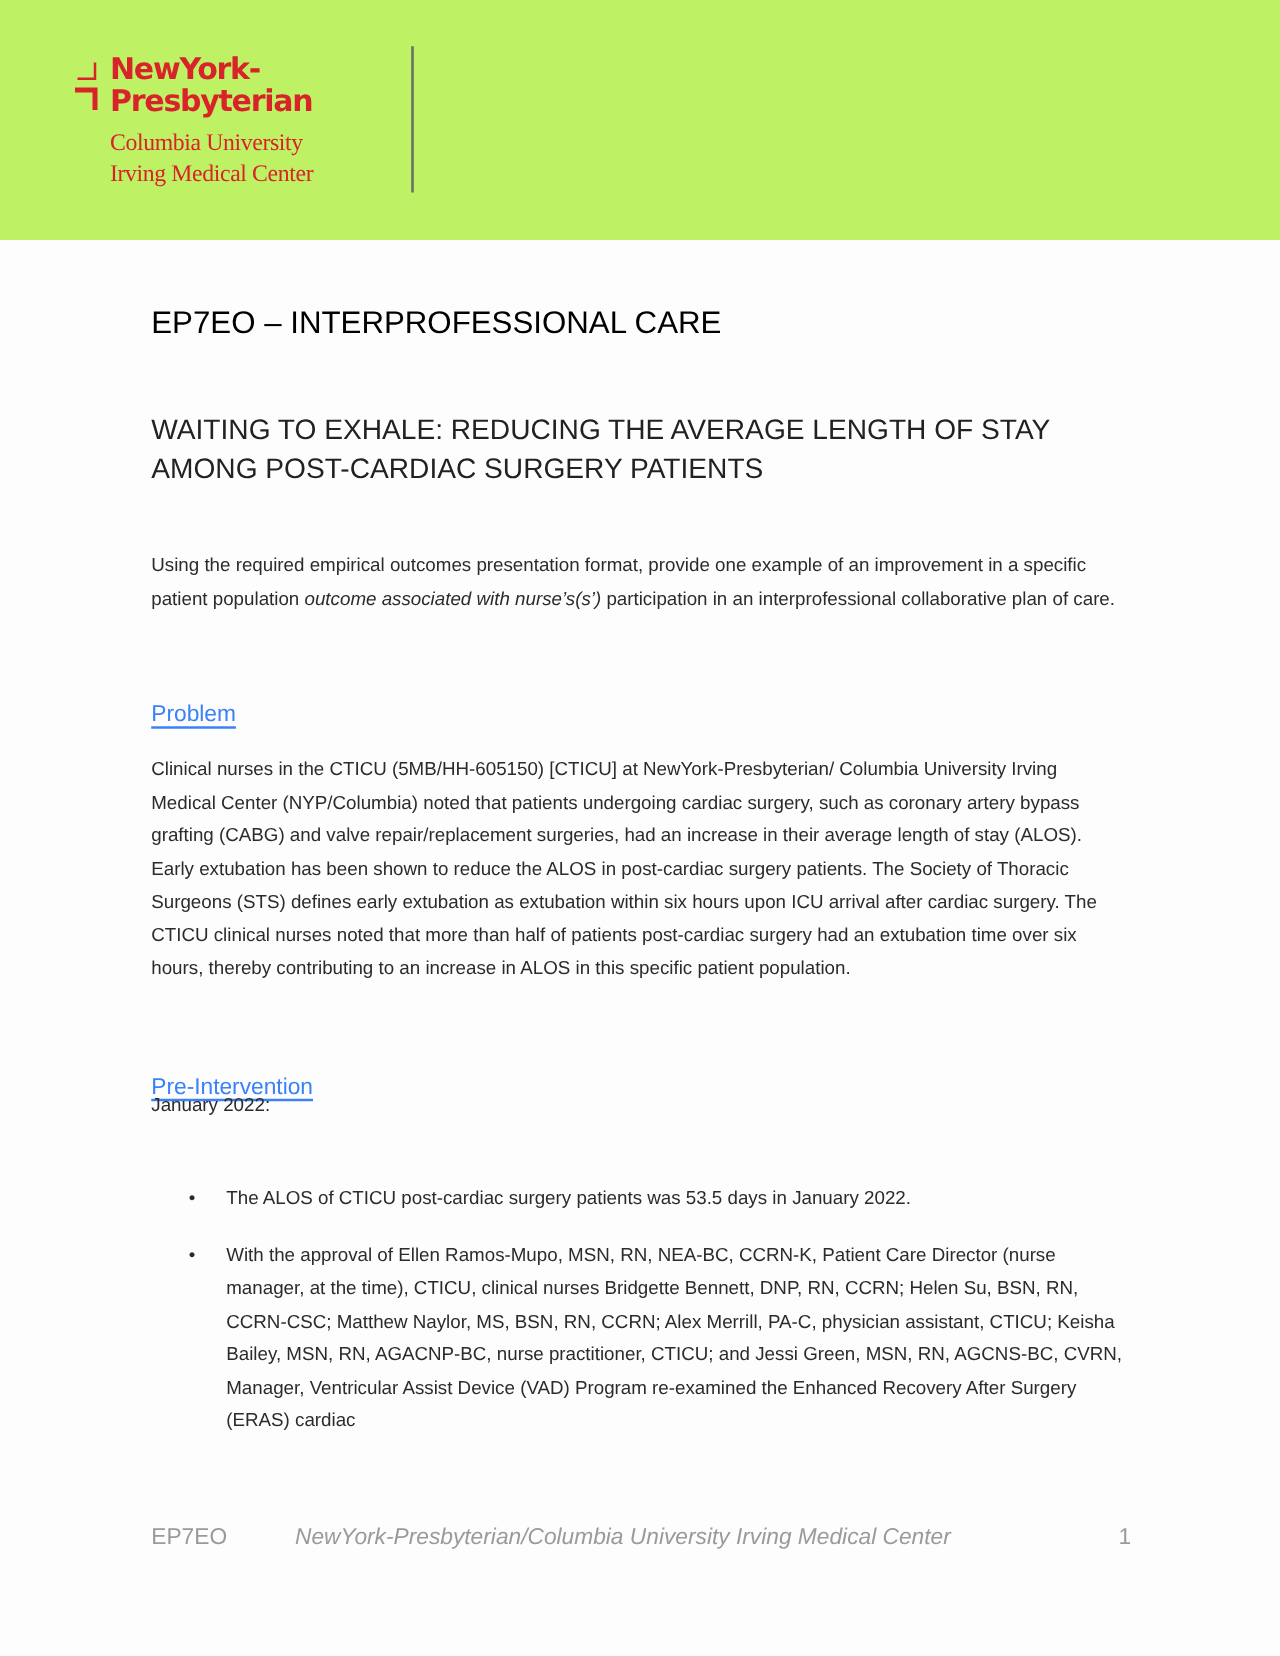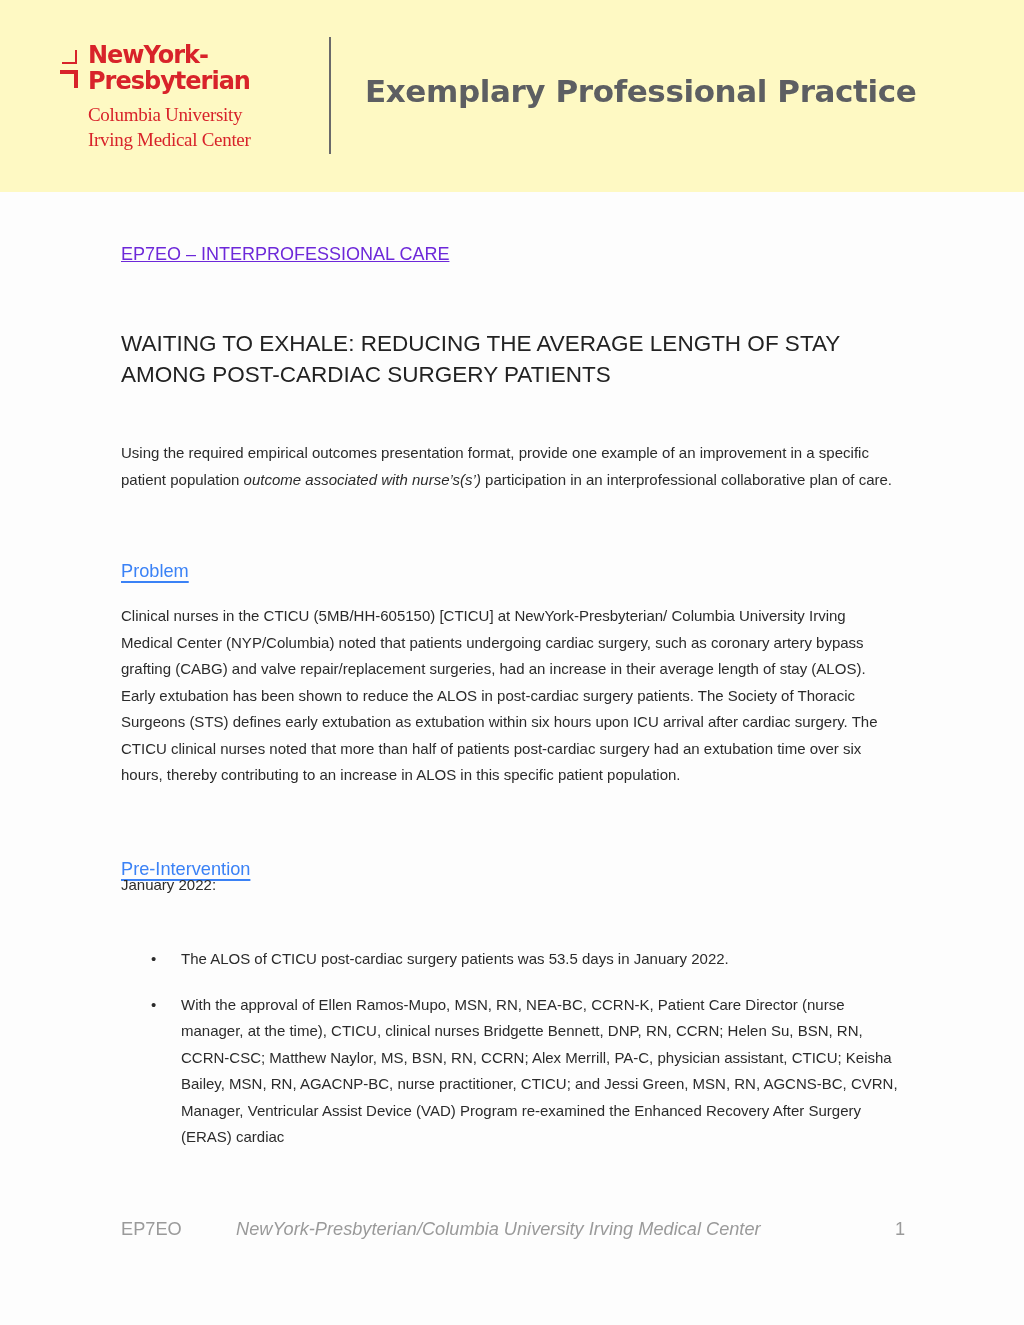--- a/index.html
+++ b/index.html
@@ -3,21 +3,21 @@
 <meta charset="utf-8">
 <style>
   html, body { margin: 0; padding: 0; }
   body {
     width: 1024px; height: 1325px; background: #fdfdfd;
     font-family: "Liberation Sans", sans-serif; color: #2b2b2b;
     position: relative; overflow: hidden;
   }
   .header {
     position: absolute; left: 0; top: 0; width: 1024px; height: 192px;
-    background: #fef9c3;
+    background: #bef264;
   }
   .logo { position: absolute; left: 58px; top: 42px; }
   .logo-mark { position: absolute; left: 0; top: 0; width: 24px; height: 50px; }
   .logo-nyp {
     position: absolute; left: 30px; top: 0; color: #d8232a;
     font-family: "DejaVu Sans", sans-serif; font-weight: bold; font-size: 24px;
     line-height: 26px; letter-spacing: -1px; white-space: nowrap;
   }
   .logo-cu {
     position: absolute; left: 30px; top: 60px; color: #d8232a;
@@ -25,21 +25,21 @@
     white-space: nowrap; letter-spacing: -0.3px;
   }
   .header-divider {
     position: absolute; left: 329px; top: 37px; width: 2px; height: 117px; background: #6a6a6a;
   }
   .header-title {
     position: absolute; left: 365px; top: 73px; font-family: "DejaVu Sans", sans-serif;
     font-weight: bold; font-size: 31px; color: #5d5f62; letter-spacing: -0.4px; white-space: nowrap;
   }
   .content { position: absolute; left: 121px; top: 0; width: 775px; }
-  .section-id { position: absolute; top: 244px; font-size: 18px; color: #6d28d9; white-space: nowrap; text-decoration: underline; }
+  .section-id { position: absolute; top: 244px; font-size: 25px; color: #000000; white-space: nowrap; }
   .doc-title { position: absolute; top: 328px; font-size: 22.5px; line-height: 31px; color: #222; width: 790px; }
   .body-text { font-size: 15px; line-height: 26.5px; color: #2b2b2b; }
   .intro { position: absolute; top: 440px; width: 775px; }
   .intro em { font-style: italic; }
   .heading { position: absolute; font-size: 18.2px; text-decoration: underline; text-underline-offset: 4px; text-decoration-thickness: 2px; color: #3b82f6; }
   .h-problem { top: 561px; }
   .problem { position: absolute; top: 603px; width: 780px; }
   .h-pre { top: 859px; }
   .jan { position: absolute; top: 872px; }
   .bullets { position: absolute; top: 946px; left: 0; width: 780px; margin: 0; padding: 0; list-style: none; }
@@ -62,21 +62,20 @@
     <div class="logo-nyp">
       <div>NewYork-</div>
       <div>Presbyterian</div>
     </div>
     <div class="logo-cu">
       <div>Columbia University</div>
       <div>Irving Medical Center</div>
     </div>
   </div>
   <div class="header-divider"></div>
-  <div class="header-title">Exemplary Professional Practice</div>
 </div>
 
 <div class="content">
   <div class="section-id">EP7EO – INTERPROFESSIONAL CARE</div>
   <div class="doc-title">WAITING TO EXHALE: REDUCING THE AVERAGE LENGTH OF STAY AMONG POST-CARDIAC SURGERY PATIENTS</div>
 
   <p class="body-text intro" style="margin:0;">
     <span>Using the required empirical outcomes presentation format, provide one example of an improvement in a specific patient population </span><em>outcome associated with nurse’s(s’)</em><span> participation in an interprofessional collaborative plan of care.</span>
   </p>
 

